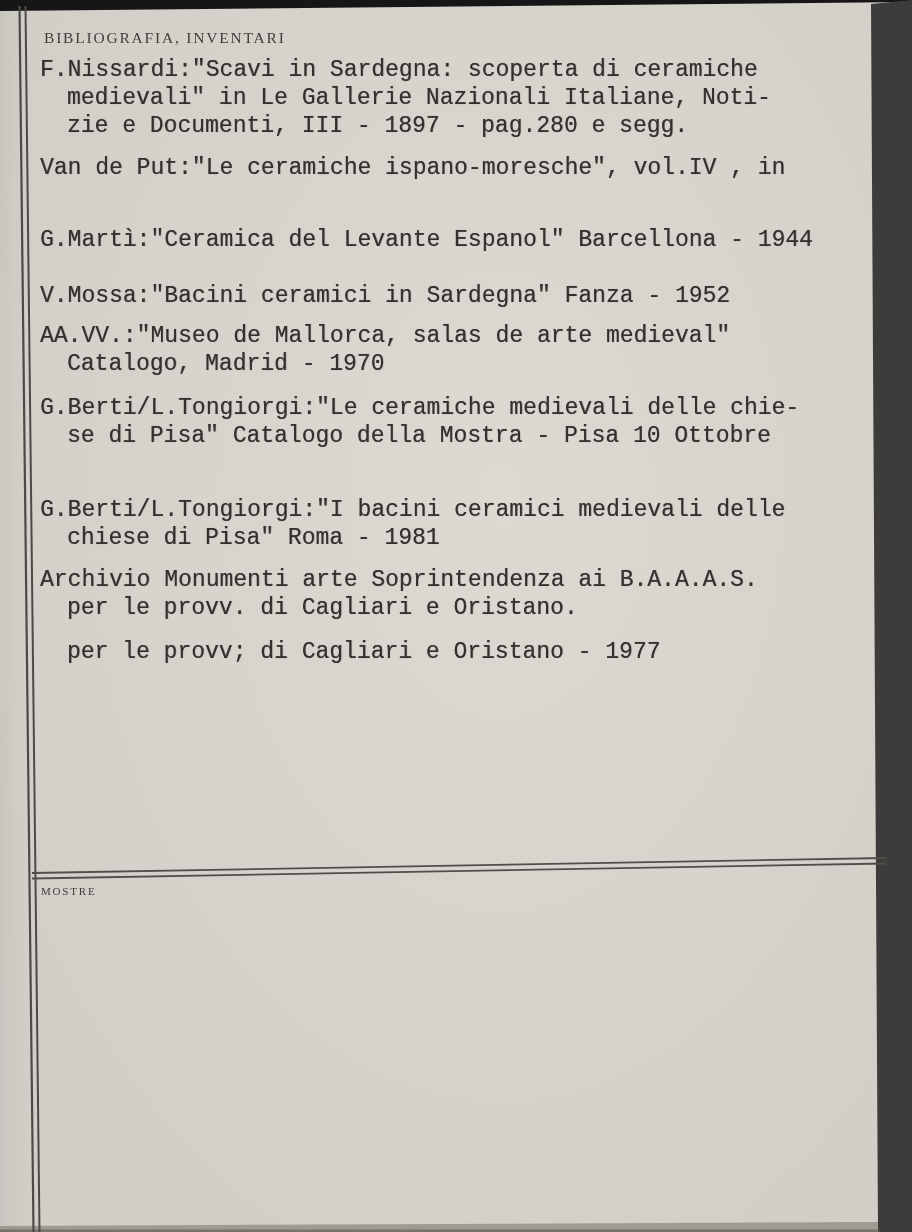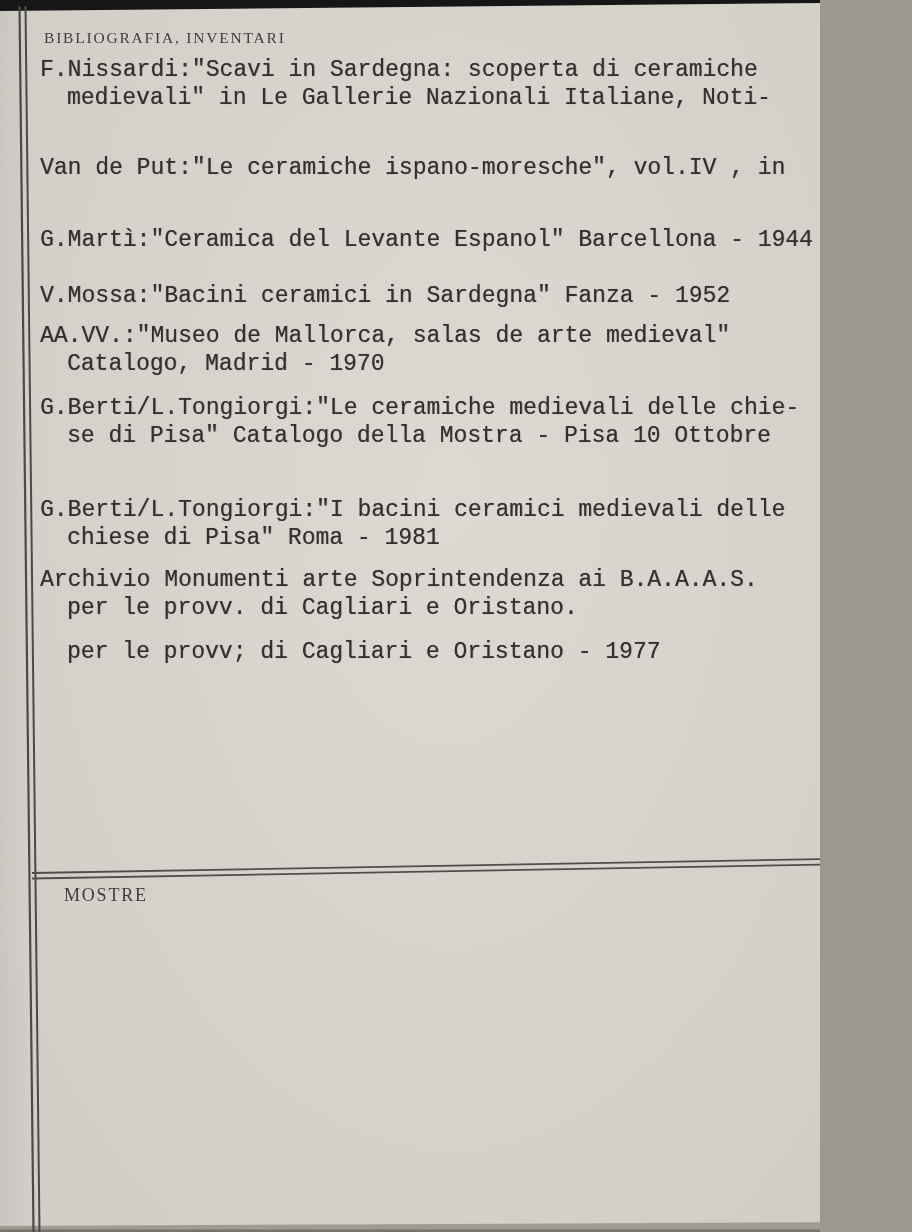--- a/index.html
+++ b/index.html
@@ -1,18 +1,18 @@
 <!DOCTYPE html>
 <html><head>
 <meta charset="utf-8">
 <style>
   html,body{margin:0;padding:0;background:#9b9890;}
   .page{
     position:relative;
-    width:820px;height:1232px;
+    width:912px;height:1232px;
     background:#d8d5ce;
     overflow:hidden;
     font-family:"Liberation Mono","DejaVu Sans Mono",monospace;
   }
   
   .page::before{
     content:"";
     position:absolute;inset:0;
     background:
       linear-gradient(90deg, rgba(0,0,0,0.045) 0px, rgba(0,0,0,0.02) 15px, rgba(0,0,0,0) 30px),
@@ -57,20 +57,21 @@
 
     <line x1="32" y1="873" x2="886" y2="858" stroke="#504e4a" stroke-width="1.8"></line>
     <line x1="32" y1="878.5" x2="886" y2="863.5" stroke="#504e4a" stroke-width="1.8"></line>
   </svg>
 
   <div class="section-title" style="left:44px;top:29px;">BIBLIOGRAFIA, INVENTARI</div>
 
   <div class="entry" style="top:56px">
     <div class="line">F.Nissardi:"Scavi in Sardegna: scoperta di ceramiche</div>
     <div class="line cont">medievali" in Le Gallerie Nazionali Italiane, Noti-</div>
+    <div class="line cont">zie e Documenti, III - 1897 - pag.280 e segg.</div>
   </div>
 
   <div class="entry" style="top:154px">
     <div class="line">Van de Put:"Le ceramiche ispano-moresche", vol.IV , in</div>
   </div>
 
   <div class="entry" style="top:226px">
     <div class="line">G.Martì:"Ceramica del Levante Espanol" Barcellona - 1944</div>
   </div>
 
@@ -95,15 +96,15 @@
 
   <div class="entry" style="top:566px">
     <div class="line">Archivio Monumenti arte Soprintendenza ai B.A.A.A.S.</div>
     <div class="line cont">per le provv. di Cagliari e Oristano.</div>
   </div>
 
   <div class="entry" style="top:638px">
     <div class="line cont">per le provv; di Cagliari e Oristano - 1977</div>
   </div>
 
-  <div class="section-title" style="left:64px;top:885px;font-size:18px;">MOSTRE</div>
+  <div class="section-title" style="left:41px;top:885px;font-size:11px;">MOSTRE</div>
 
 </div>
 
 </body></html>

